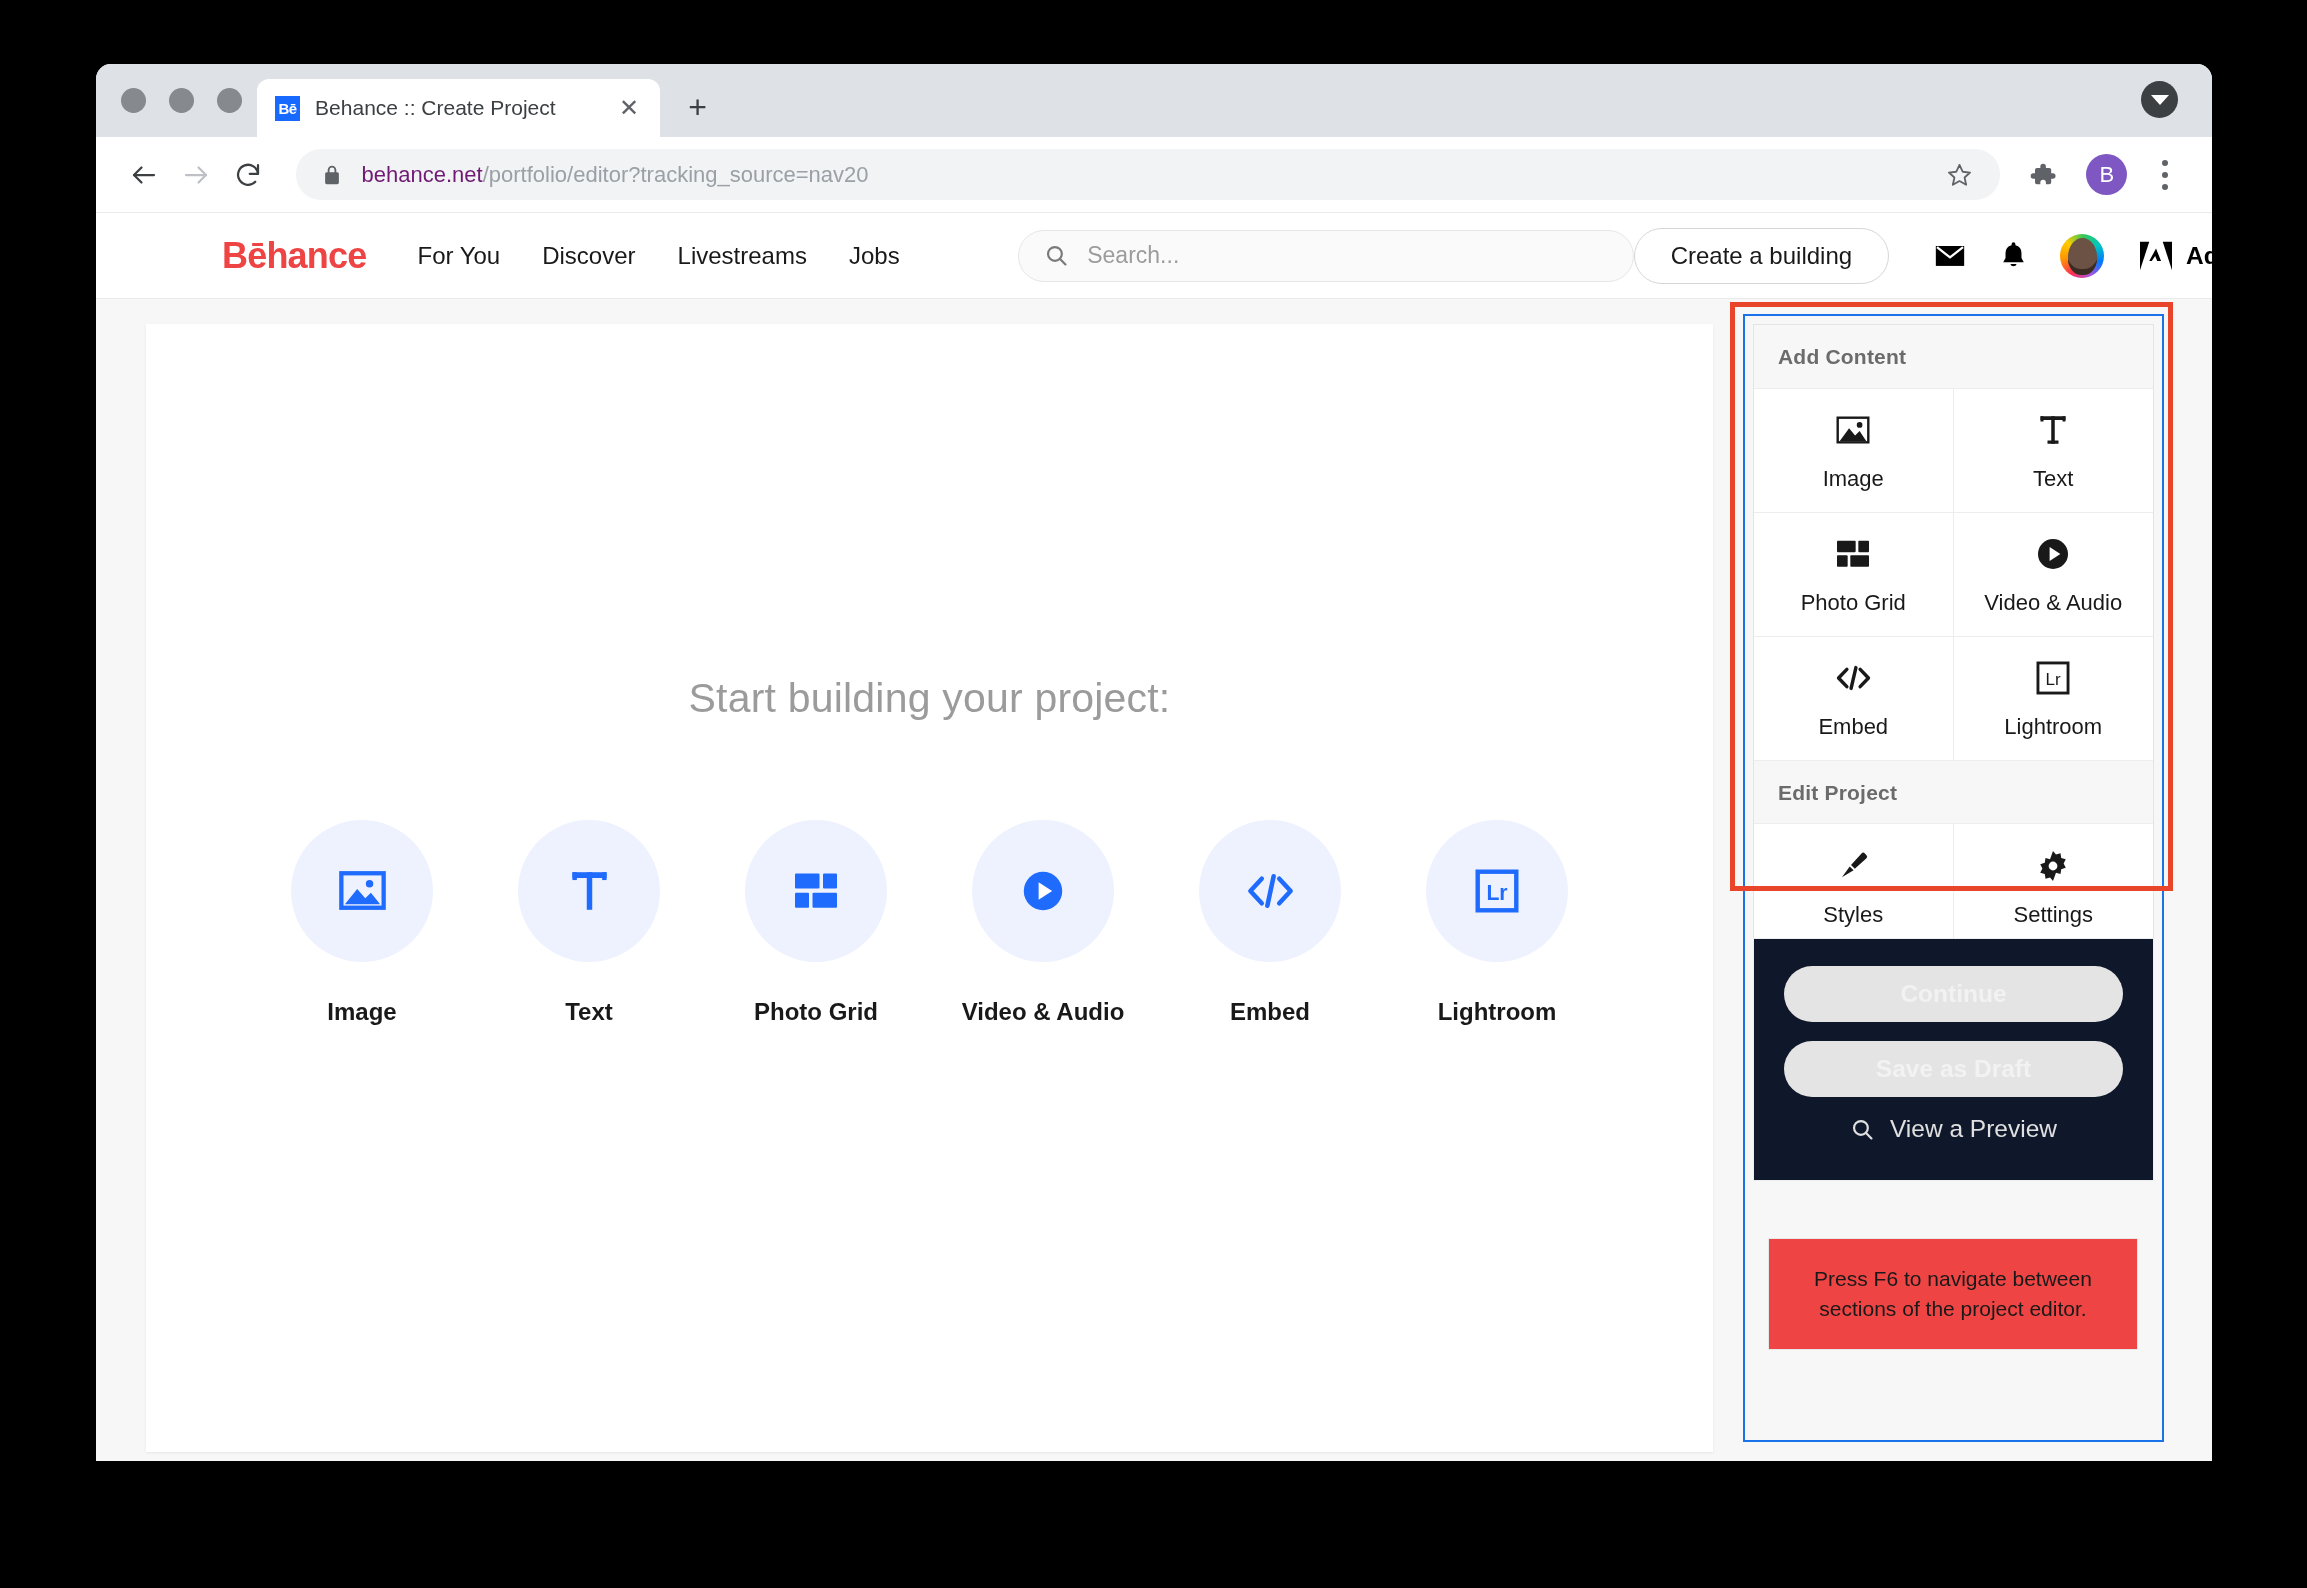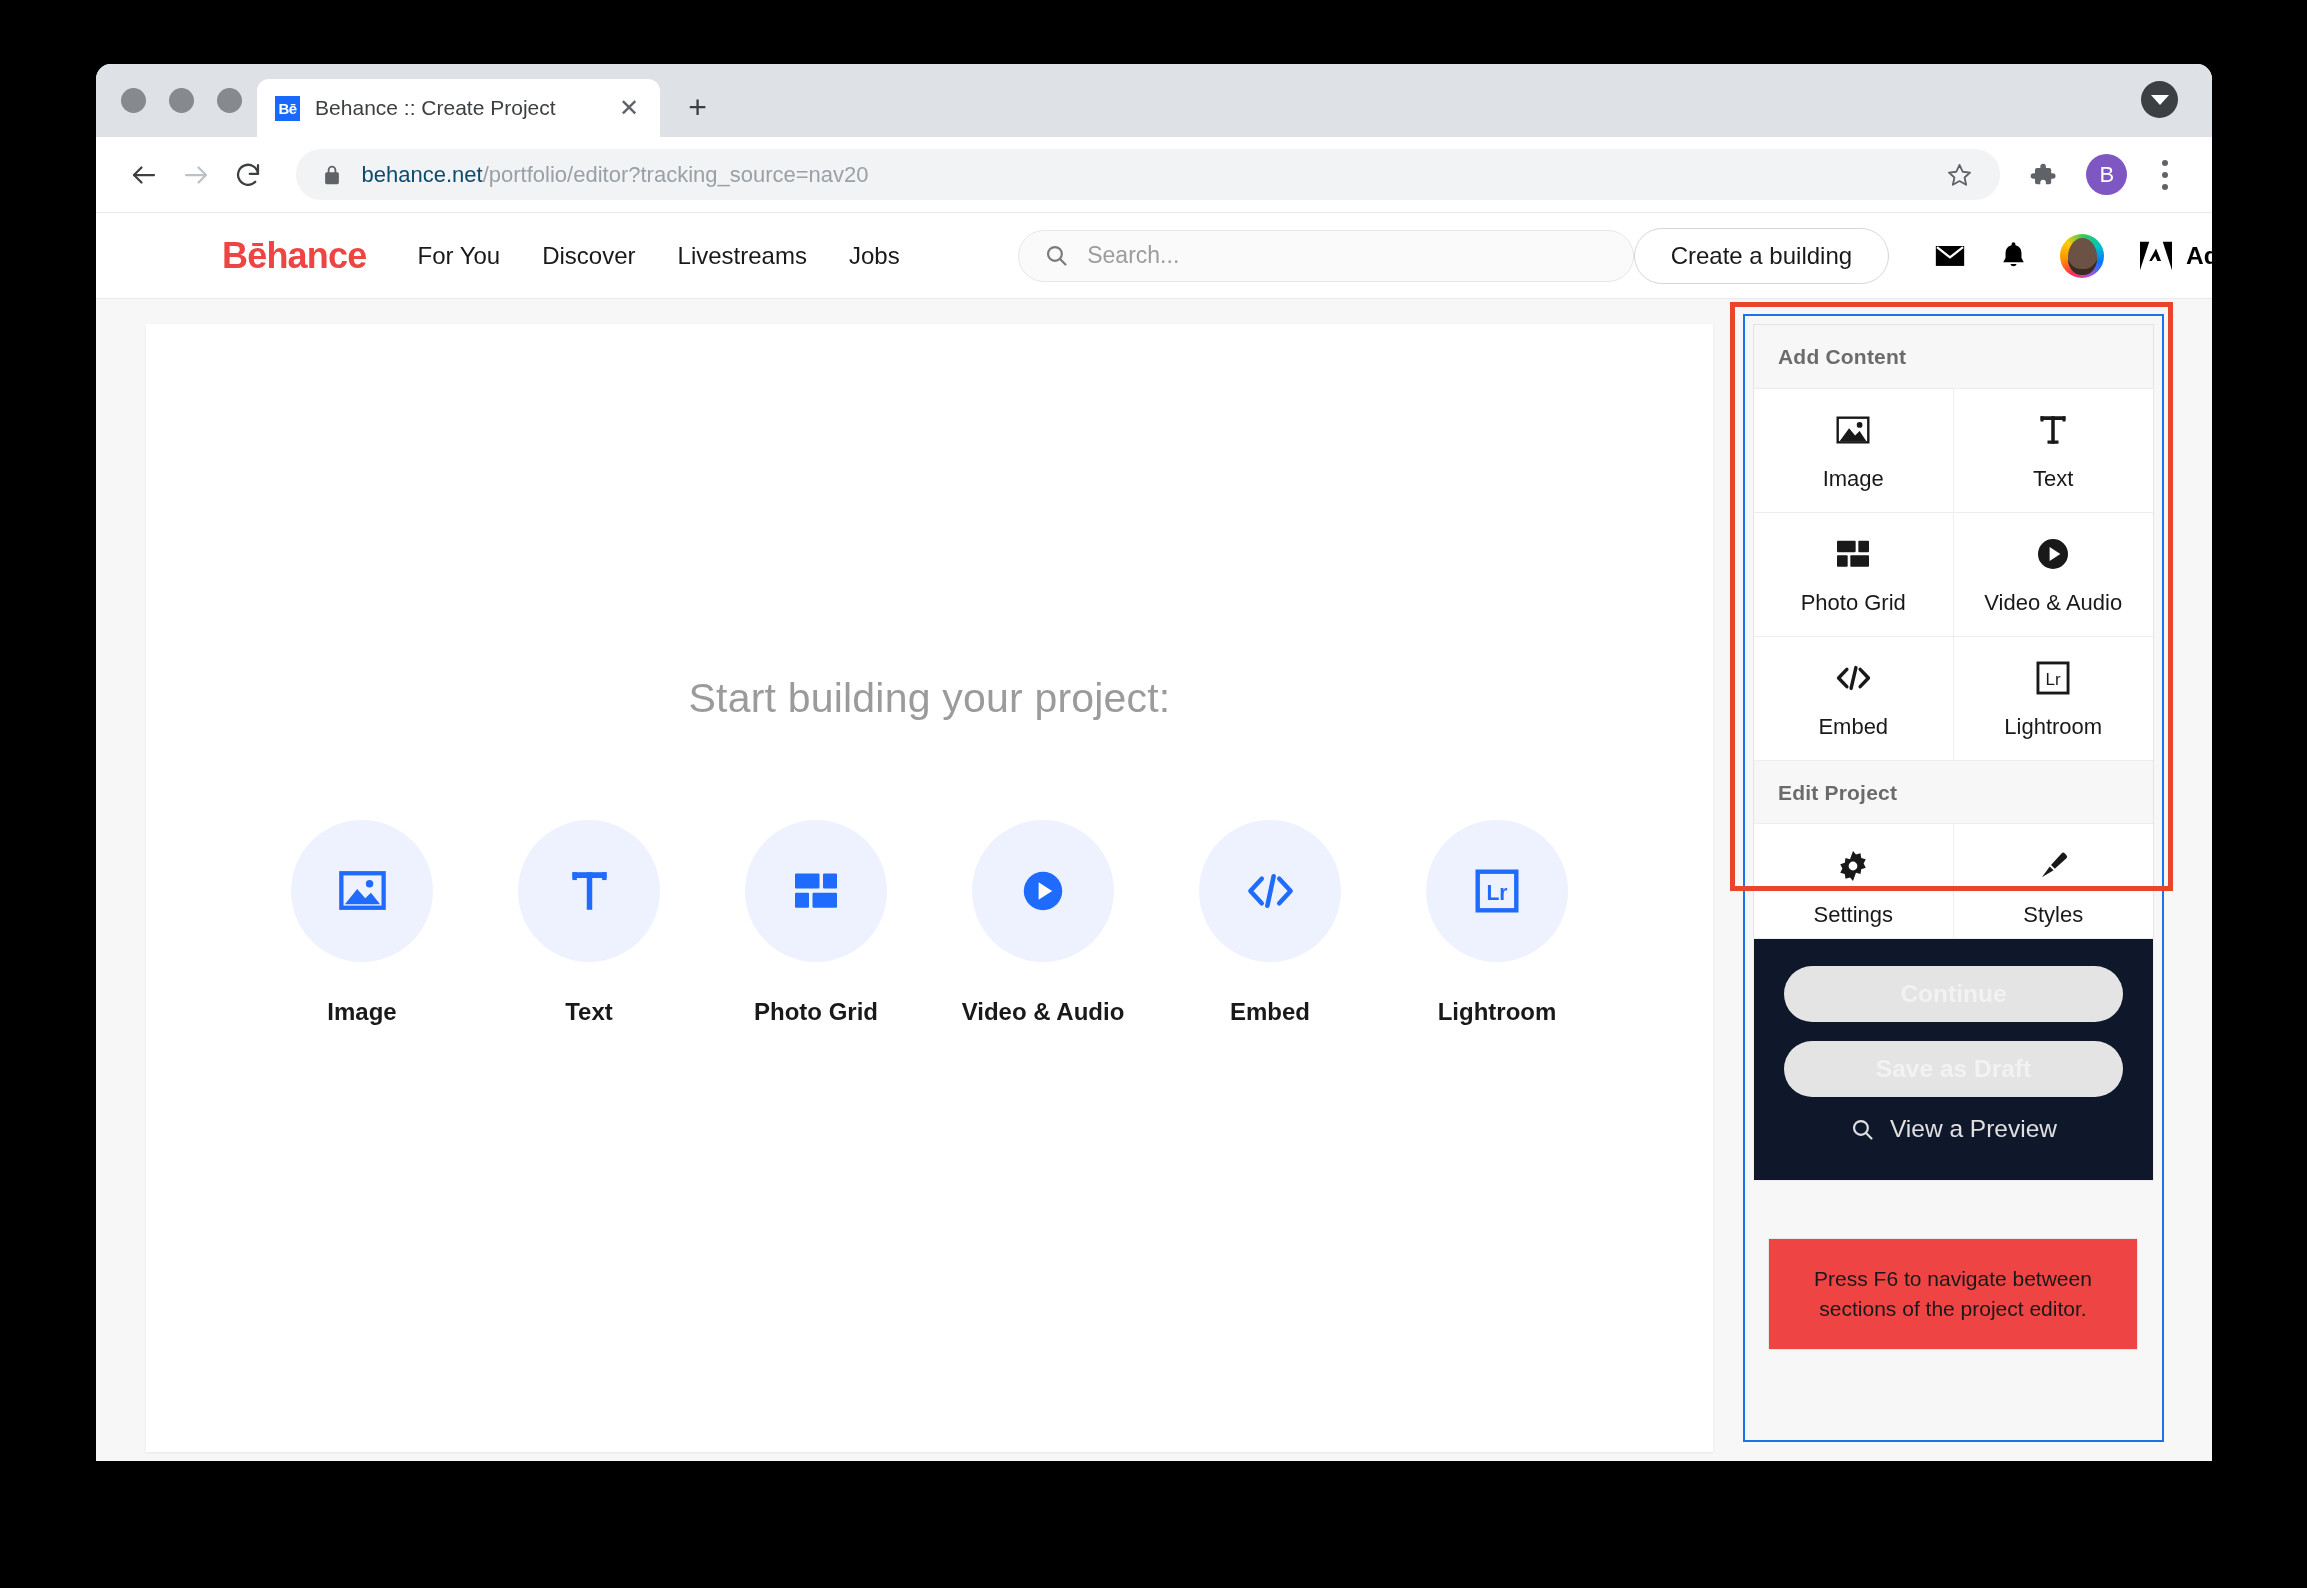--- a/index.html
+++ b/index.html
@@ -111,21 +111,21 @@
     padding: 0 15px 0 25px;
     position: relative;
   }
   #lock-icon { flex: 0 0 auto; display:flex; align-items:center; }
   #omnibox-url {
     margin-left: 18.6px;
     font-size: 22px; color: #9aa0a6;
     white-space: nowrap; overflow: hidden;
     flex: 1 1 auto;
   }
-  #omnibox-url b { color: #0c4a6e; font-weight: normal; }
+  #omnibox-url b { color: #701a75; font-weight: normal; }
   #bookmark-star {
     position: absolute; right: 22px; top: 50%;
     transform: translateY(-50%);
     width: 37px; height: 37px;
     display: flex; align-items: center; justify-content: center;
   }
   #extensions-btn { width: 51px; height: 51px; display:flex;align-items:center;justify-content:center; flex:0 0 auto;}
   #chrome-profile {
     width: 41px; height: 41px; border-radius: 50%;
     background: #7e57c2; color: #fff;
@@ -626,35 +626,35 @@
 
           </div>
 
           <div class="panel-section-header">Edit Project</div>
 
           <div class="panel-grid edit-grid">
 
             <div class="panel-item">
               <div class="panel-item-icon">
                 <svg class="ico" width="34" height="34" viewBox="0 0 24 24" fill="#191919">
+                    <path d="M20.4 3.1a1.7 1.7 0 0 0-2.4 0L10.6 11.3l2.7 2.7 8.2-7.4a1.7 1.7 0 0 0-.1-2.4z"></path>
+                    <path d="M9.7 12.3 4.2 19.9l8.2-4.9z"></path>
+                  </svg>
+              </div>
+              <div class="panel-item-label">Styles</div>
+            </div>
+
+            <div class="panel-item">
+              <div class="panel-item-icon">
+                <svg class="ico" width="34" height="34" viewBox="0 0 24 24" fill="#191919">
                     <path d="M12 1.4l2.1 2.5 3.2-.9.5 3.3 3.2 1-1.5 3 1.5 3-3.2 1-.5 3.3-3.2-.9L12 22.6l-2.1-2.5-3.2.9-.5-3.3-3.2-1 1.5-3-1.5-3 3.2-1 .5-3.3 3.2.9z"></path>
                     <circle cx="12" cy="12" r="3.1" fill="#fff"></circle>
                   </svg>
               </div>
               <div class="panel-item-label">Settings</div>
-            </div>
-
-            <div class="panel-item">
-              <div class="panel-item-icon">
-                <svg class="ico" width="34" height="34" viewBox="0 0 24 24" fill="#191919">
-                    <path d="M20.4 3.1a1.7 1.7 0 0 0-2.4 0L10.6 11.3l2.7 2.7 8.2-7.4a1.7 1.7 0 0 0-.1-2.4z"></path>
-                    <path d="M9.7 12.3 4.2 19.9l8.2-4.9z"></path>
-                  </svg>
-              </div>
-              <div class="panel-item-label">Styles</div>
             </div>
 
           </div>
         </div>
 
         <div id="panel-actions">
           <div class="action-btn">Continue</div>
           <div class="action-btn">Save as Draft</div>
           <div id="preview-link">
             <span>

